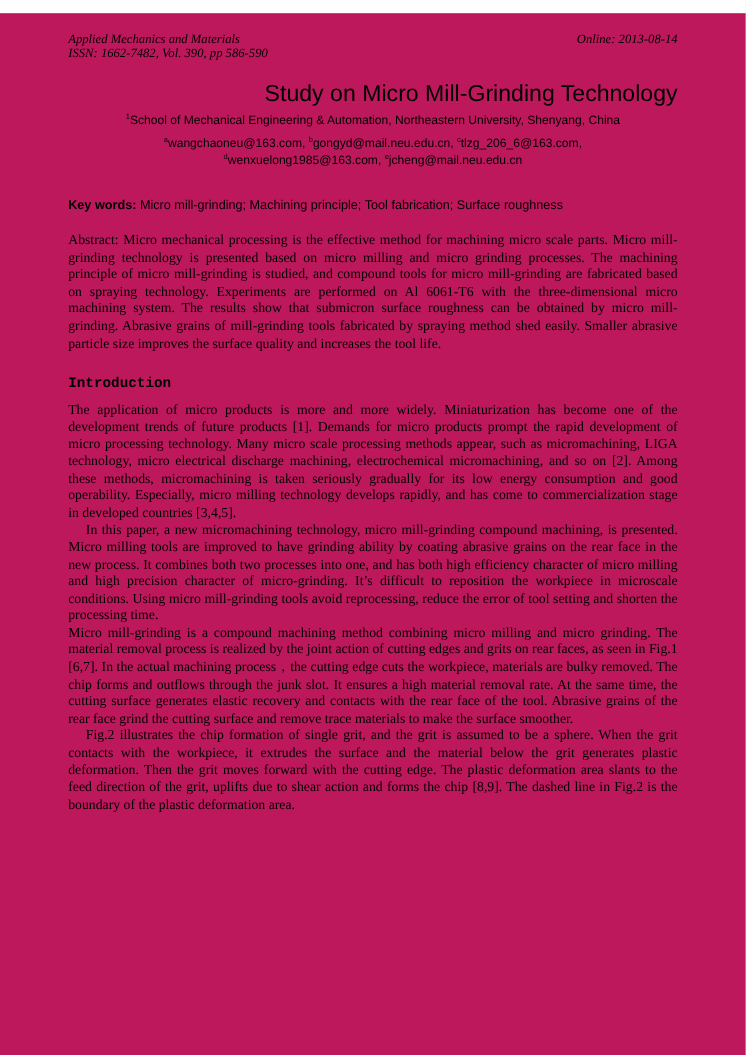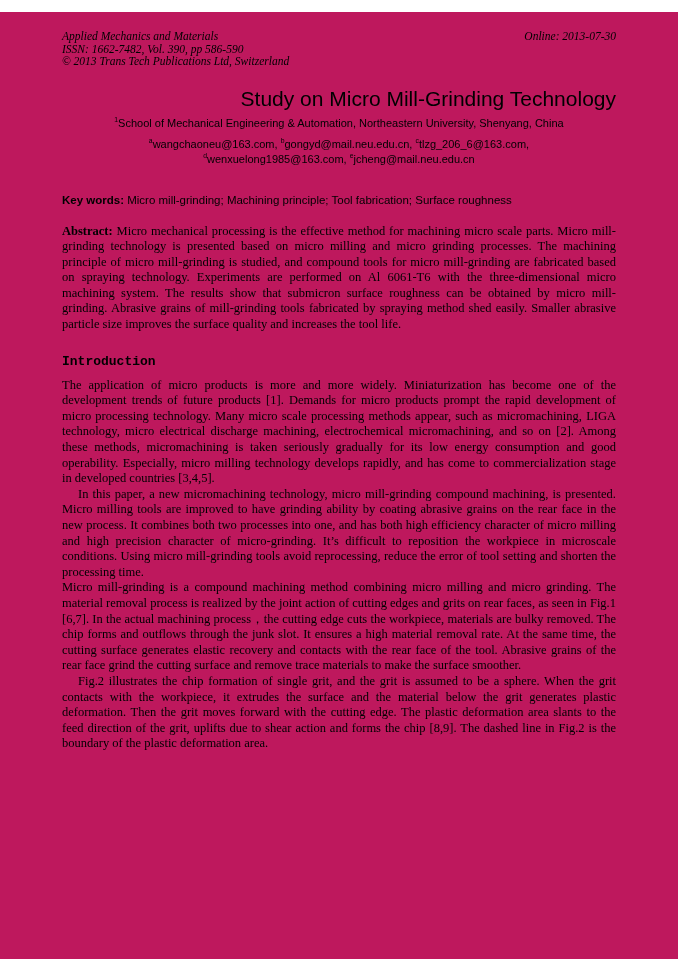--- a/index.html
+++ b/index.html
@@ -67,43 +67,42 @@
   }
   .keywords b { font-weight: bold; }
   
   .body-text {
     font-family: "Liberation Serif", serif;
     font-size: 12.5px;
     line-height: 15.6px;
     text-align: justify;
   }
   .abstract { margin-top: 16px; }
-  .body-text b { font-weight: bold; }
+  .body-text b { font-weight: normal; }
   h2.sec-heading {
     font-family: Liberation Mono, monospace;
     font-weight: bold;
     font-size: 13px;
     line-height: 16px;
     margin-top: 21px;
     margin-bottom: 8px;
   }
   .indent { text-indent: 16px; }
 </style>
 </head>
 <body>
 
 <div class="page">
 
   <div class="pub-header">
     <div class="pub-left">
       <div>Applied Mechanics and Materials</div>
       <div>ISSN: 1662-7482, Vol. 390, pp 586-590</div>
-      <div>© 2013 Trans Tech Publications Ltd, Switzerland</div>
     </div>
-    <div class="pub-right">Online: 2013-07-30</div>
+    <div class="pub-right">Online: 2013-08-14</div>
   </div>
 
   <h1 class="title">Study on Micro Mill-Grinding Technology</h1>
 
   <div class="authors">
   </div>
 
   <div class="affiliation"><sup>1</sup><span>School of Mechanical Engineering &amp; Automation, Northeastern University, Shenyang, China</span></div>
 
   <div class="emails">

